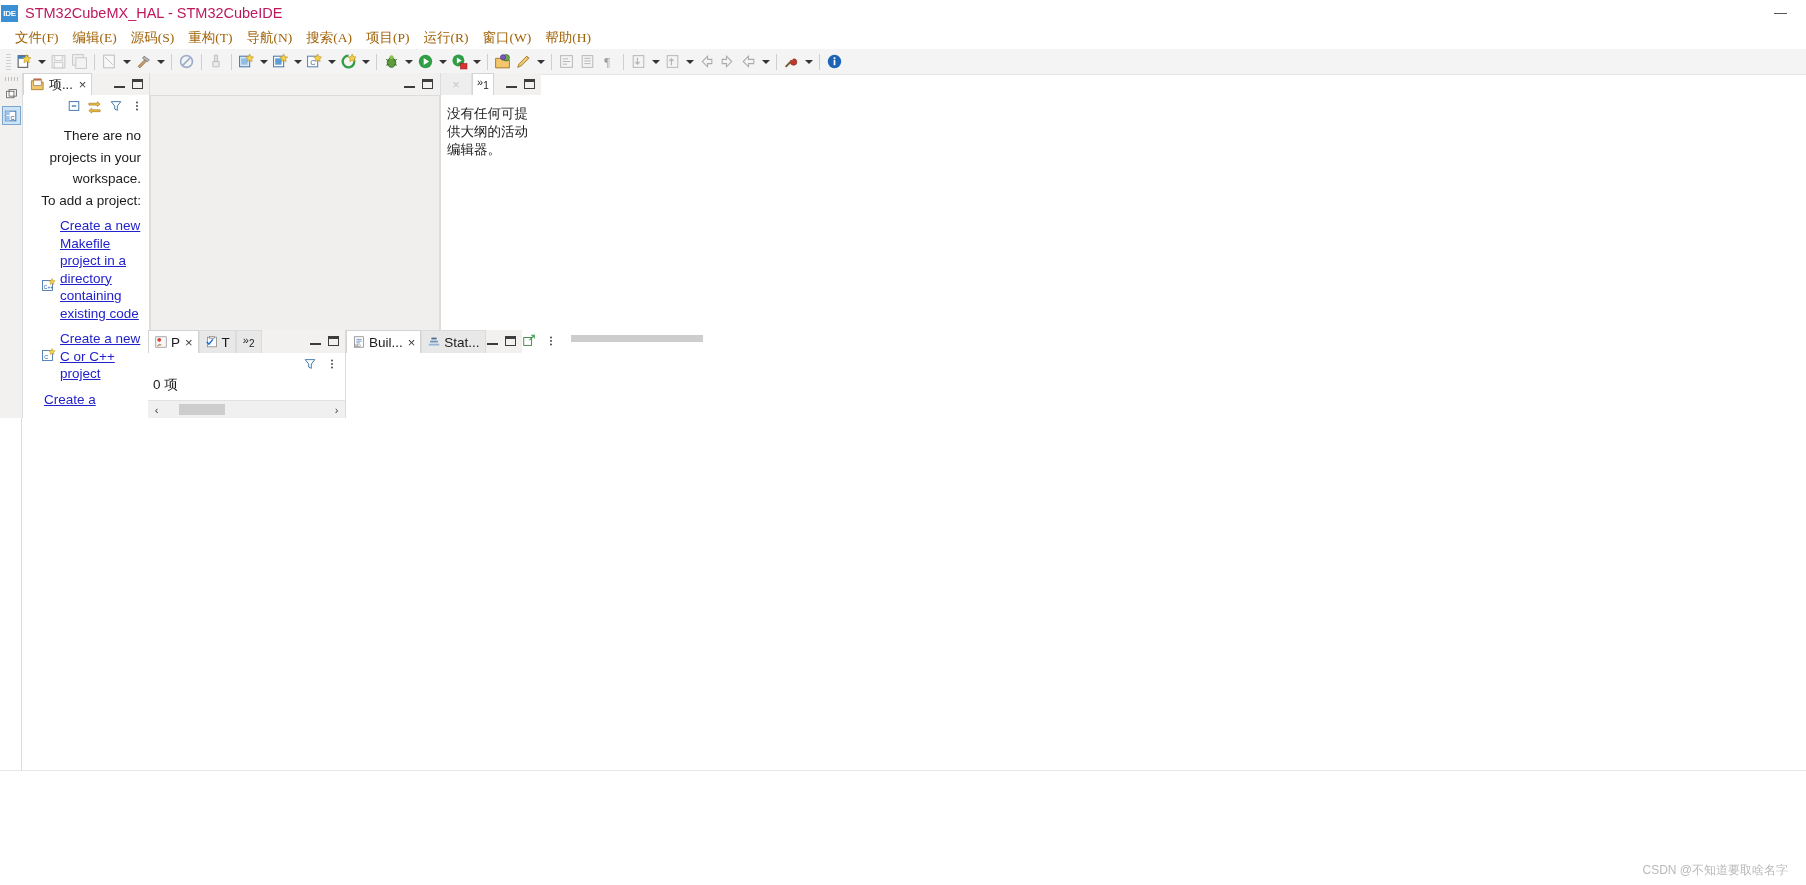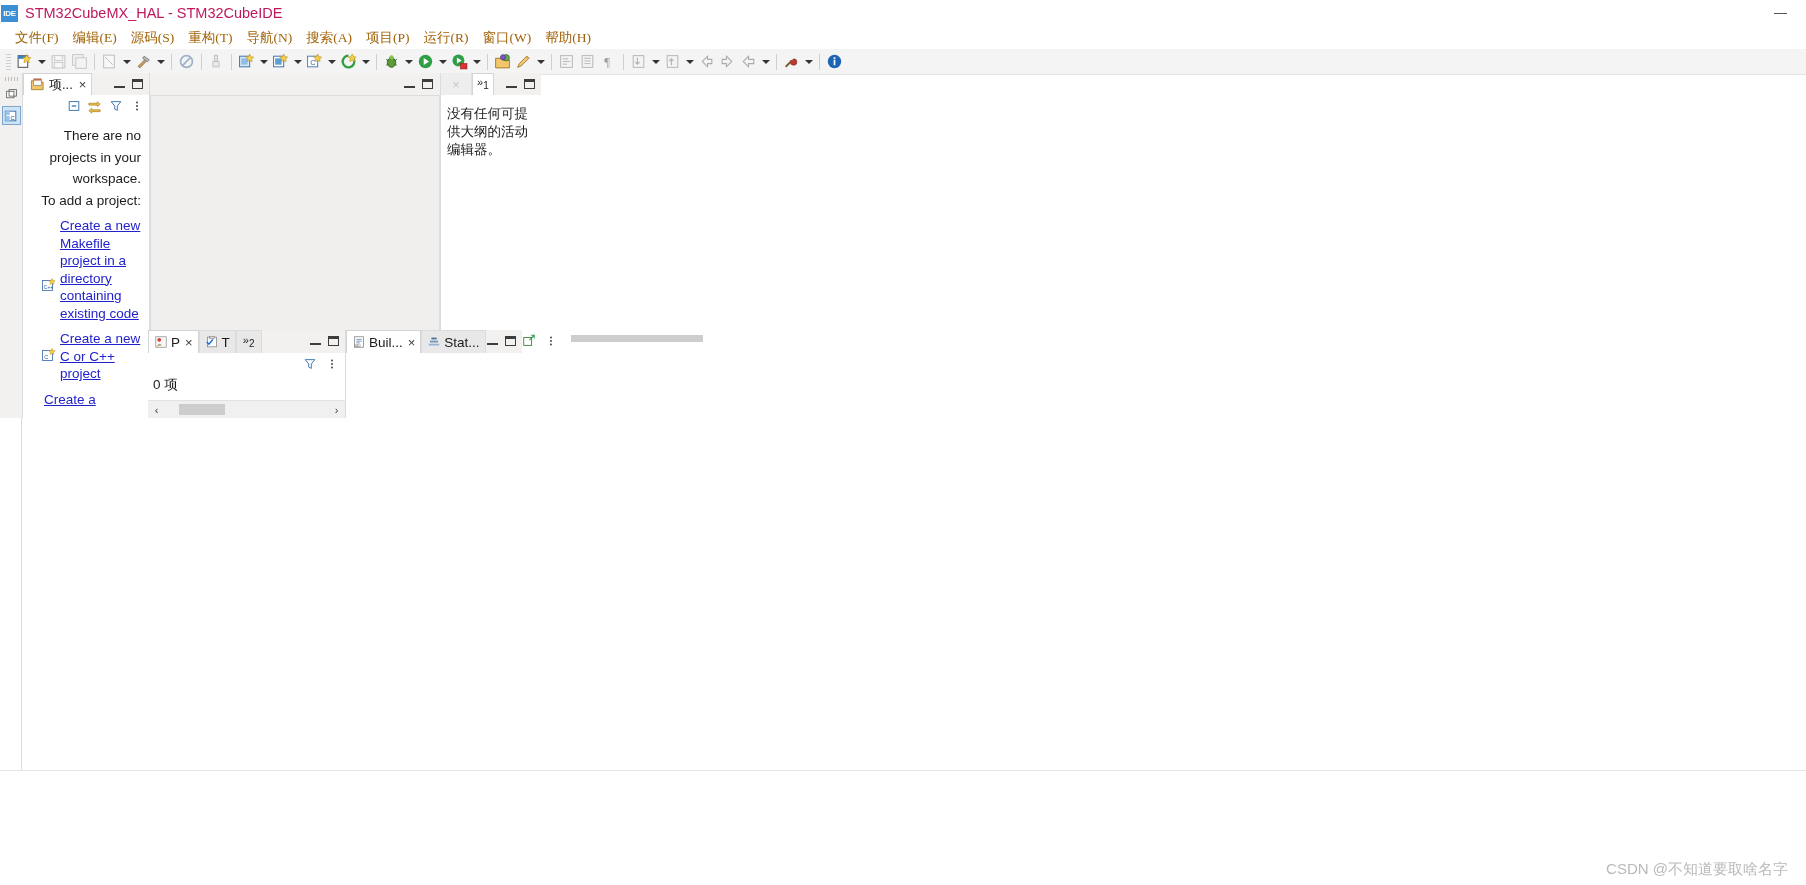--- a/index.html
+++ b/index.html
@@ -447,21 +447,21 @@
     width: 1806px;
     height: 1px;
     background: #e6e6e6;
   }
 
   
   .watermark {
     position: absolute;
     right: 18px;
     bottom: 6px;
-    font-size: 15px;
+    font-size: 12px;
     color: #b9b9b9;
     font-family: "Liberation Sans", sans-serif;
     white-space: nowrap;
   }
 </style>
 </head>
 <body>
 
 <div class="titlebar">
   <div class="title-icon">IDE</div>

